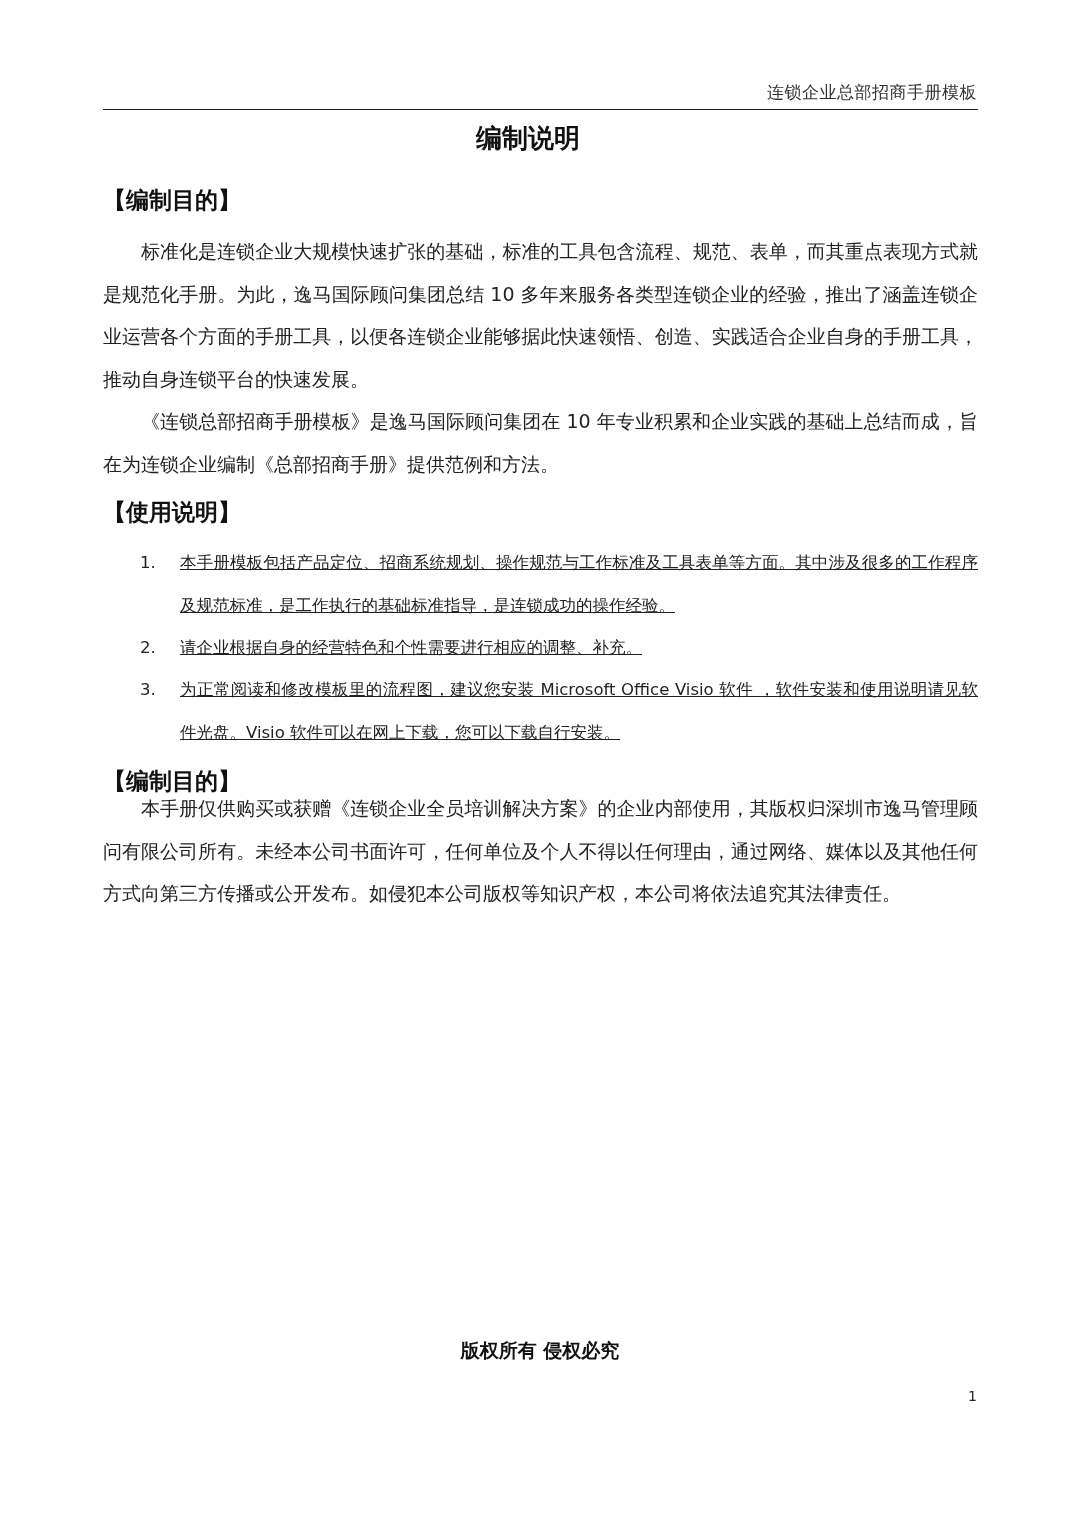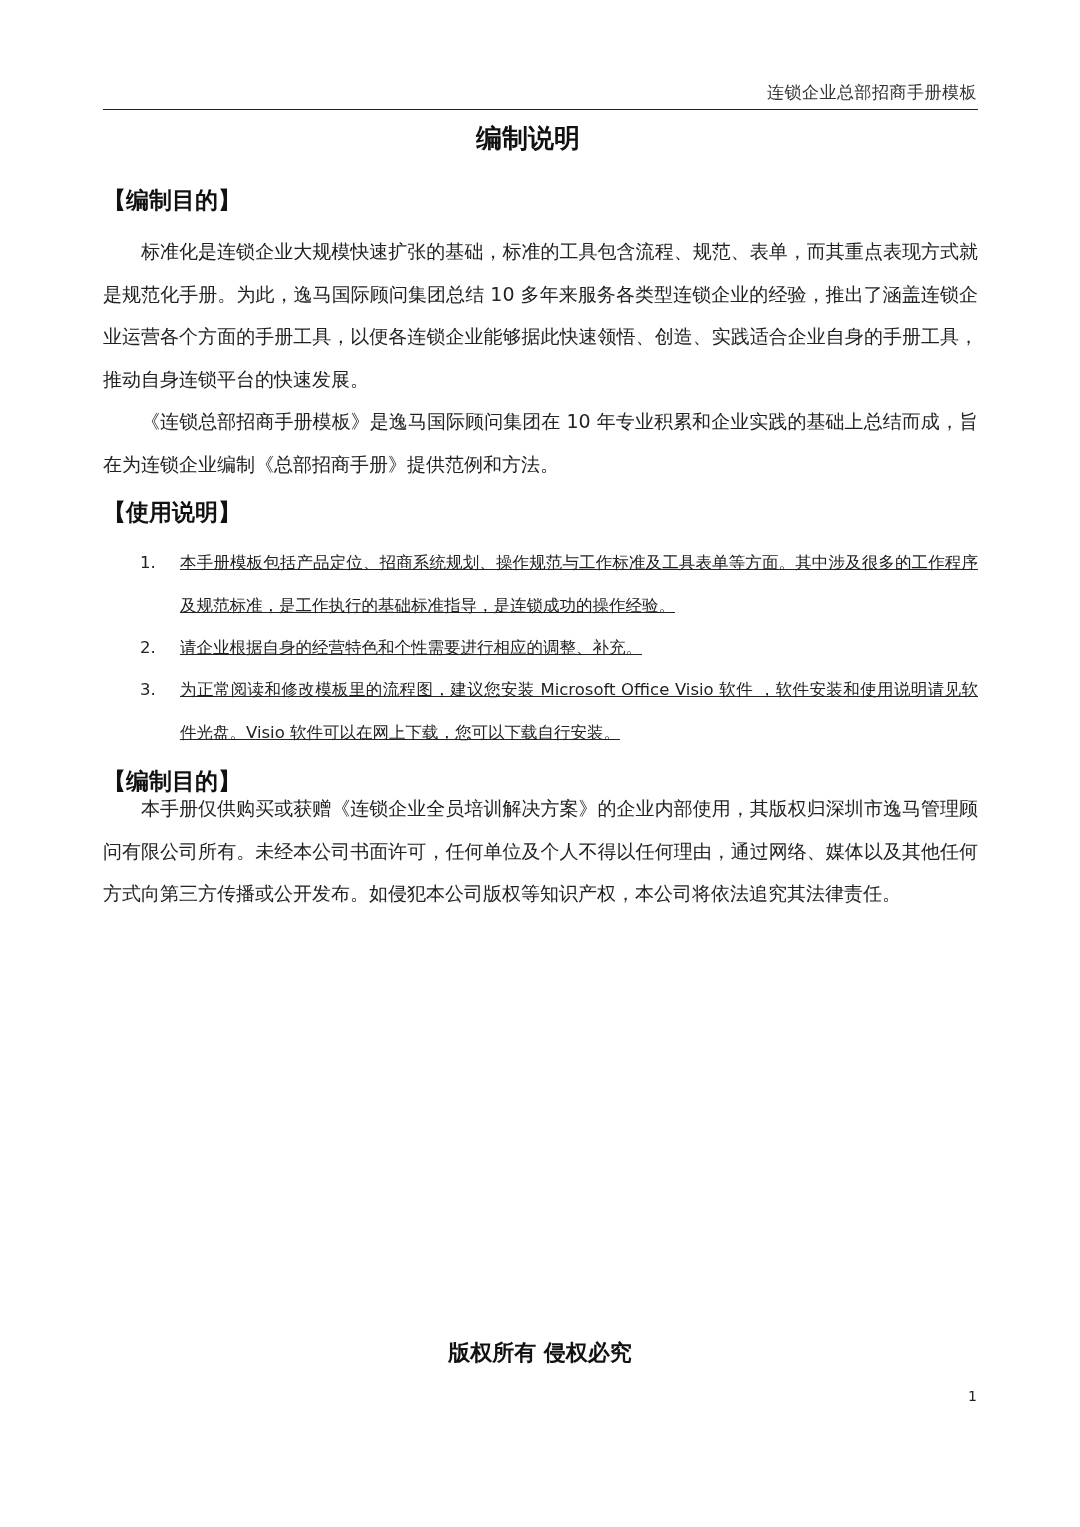--- a/index.html
+++ b/index.html
@@ -32,21 +32,21 @@
     font-size: 16.5px; line-height: 42.5px; color: #222;
   }
   .list-item .num {
     position: absolute; left: 37px; top: 0; width: 30px;
   }
   .list-item .text {
     margin-left: 77px; text-align: justify; display: block; text-decoration: underline;
   }
   .footer-note {
     position: absolute; left: 0; width: 1080px; top: 1338px;
-    text-align: center; font-size: 22px; font-weight: bold; color: #111;
+    text-align: center; font-size: 19px; font-weight: bold; color: #111;
     font-family: "DejaVu Serif", "Liberation Serif", serif;
   }
   .page-number {
     position: absolute; right: 103px; top: 1388px; font-size: 14px; color: #222;
   }
 </style>
 </head>
 <body>
 
 <div class="header-title">连锁企业总部招商手册模板</div>

